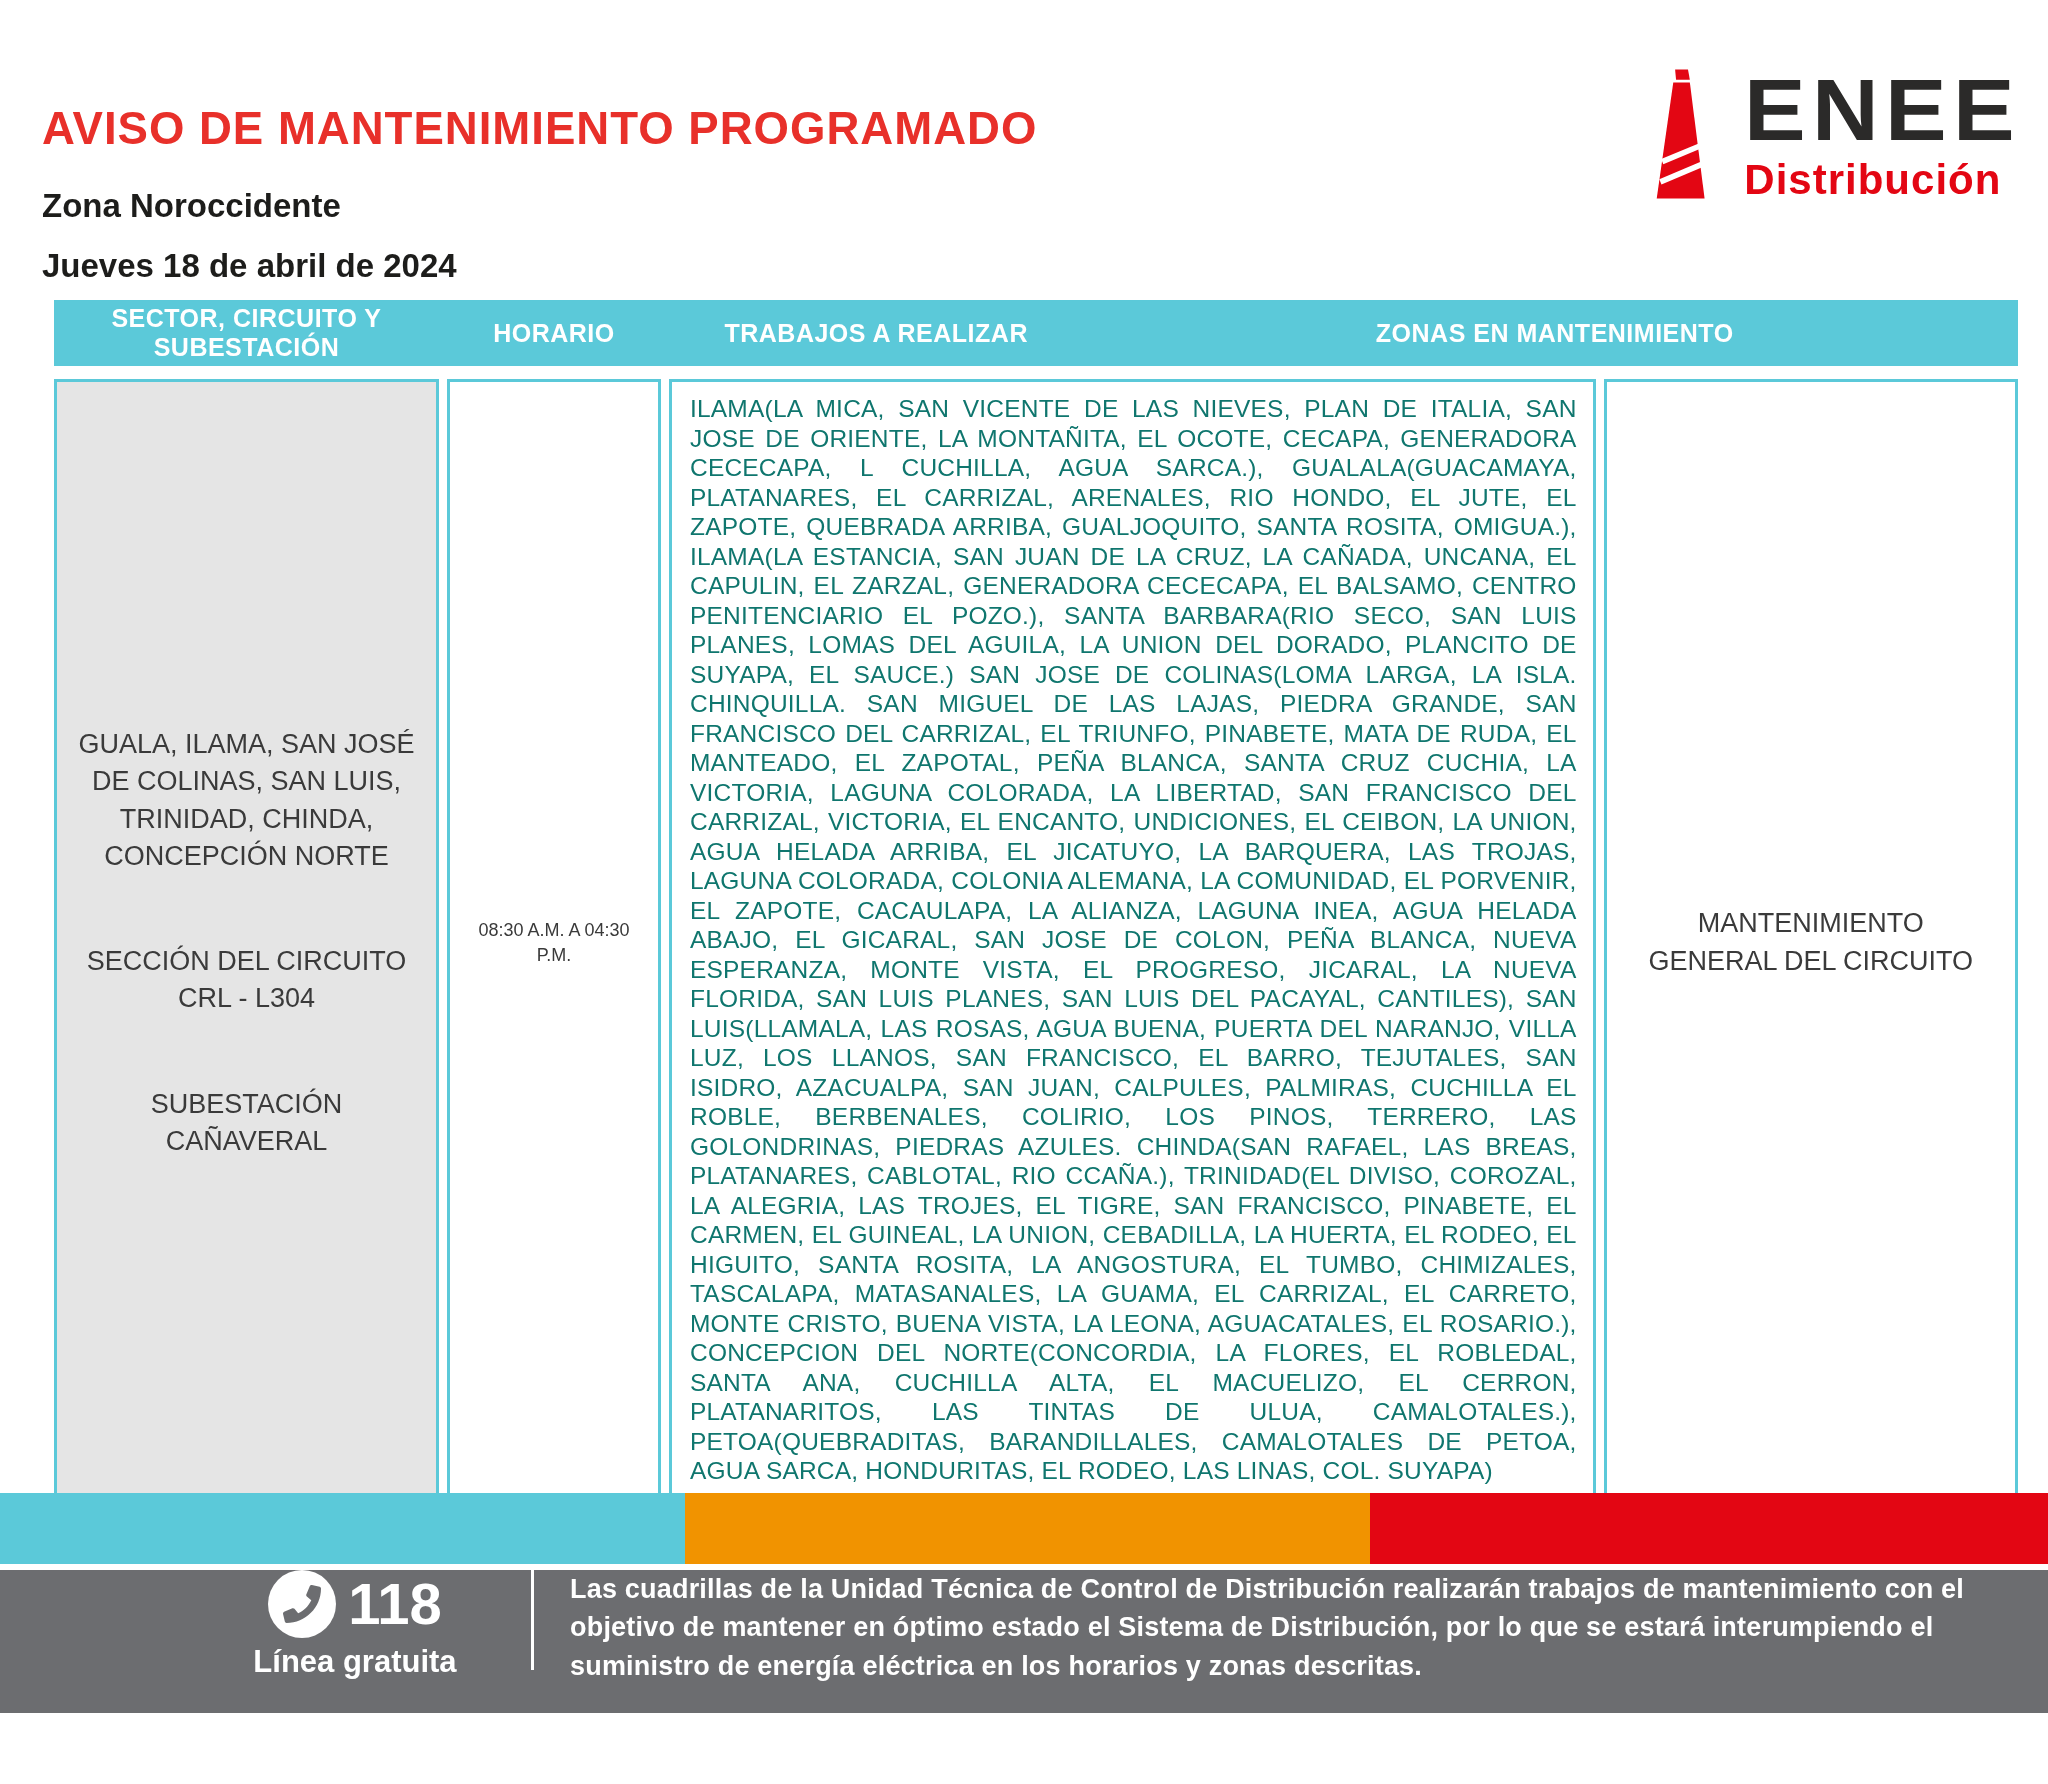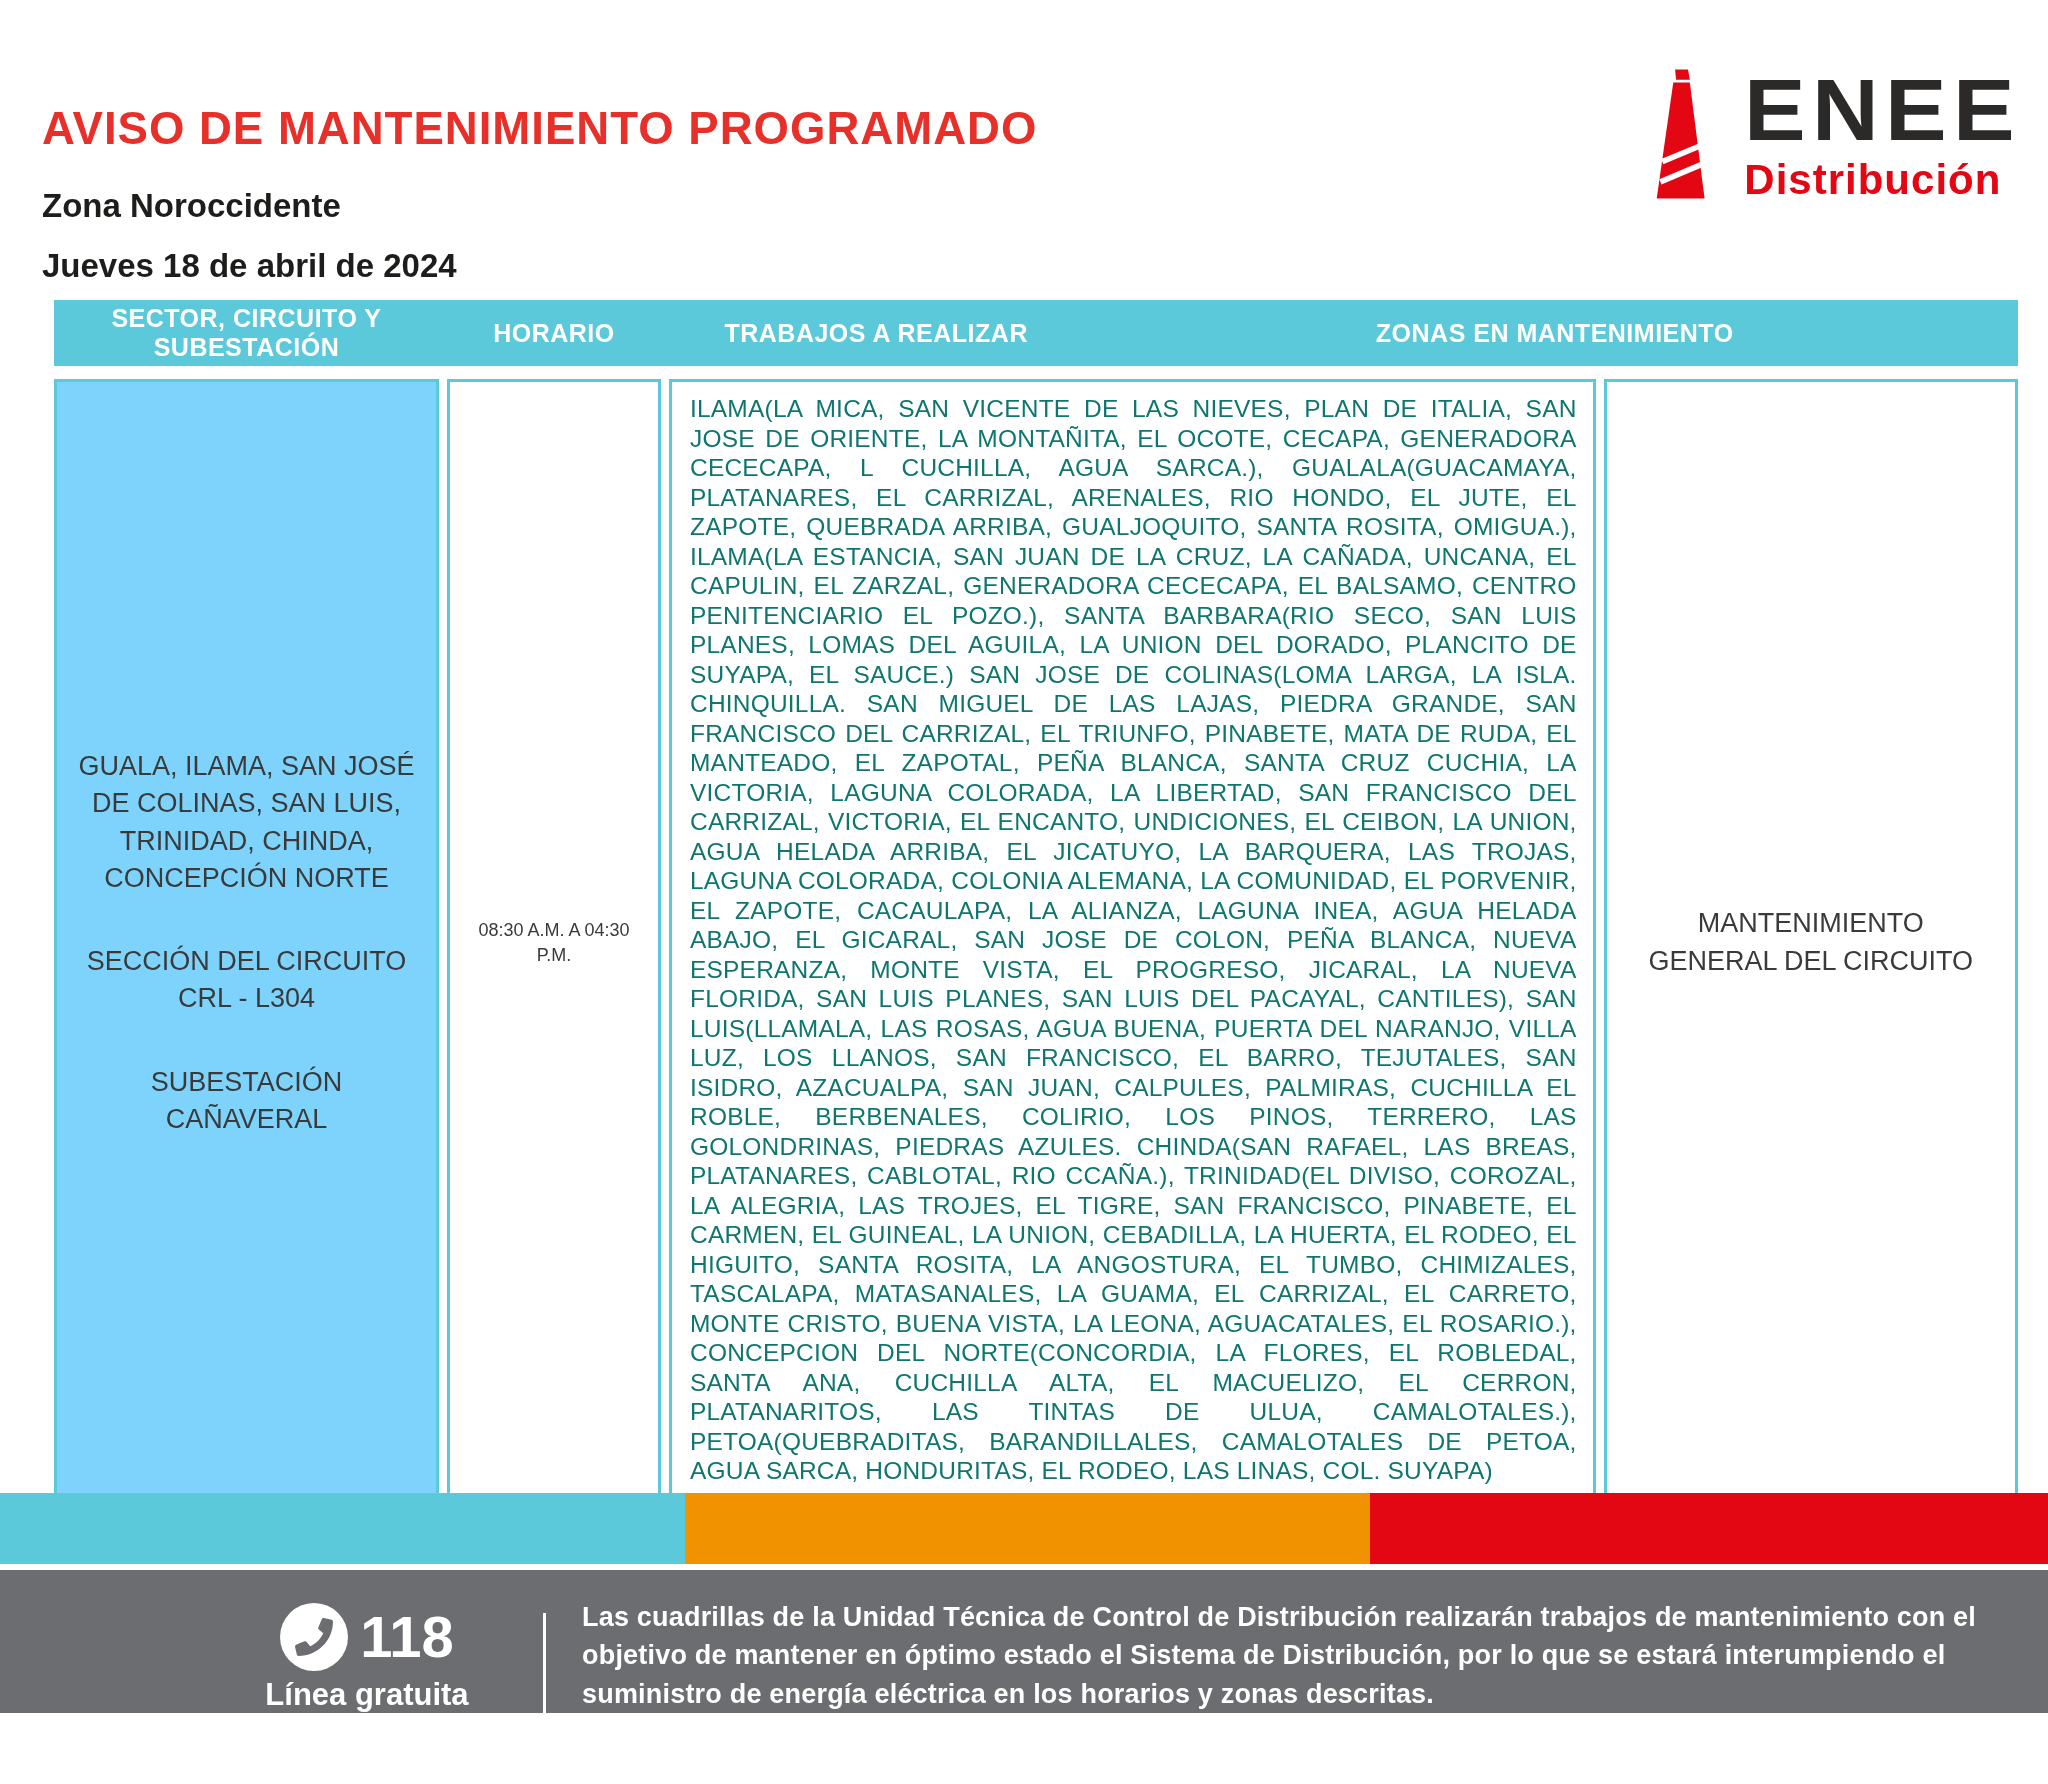--- a/index.html
+++ b/index.html
@@ -29,31 +29,31 @@
   .t-head .h-cell { display:flex; align-items:center; justify-content:center;
                     color:#ffffff; font-weight:700; font-size:25px; text-align:center;
                     line-height:1.15; letter-spacing:0.5px; }
   .t-body { display:flex; gap:8px; margin-top:13px; min-height:1128px; align-items:stretch; }
   .b-cell { border:3px solid #5bc9d9; background:#ffffff; display:flex; flex-direction:column;
             align-items:center; justify-content:center; color:#3a3a3a; }
   .c1 { flex:0 0 19.6%; }
   .c2 { flex:0 0 10.9%; }
   .c3 { flex:1 1 48.4%; }
   .c4 { flex:0 0 21.1%; }
-  .cell-sector { background:#7dd3fc; font-size:27px; text-align:center; line-height:1.38;
-                 padding:20px 14px; gap:46px; }
+  .cell-sector { background:#e5e5e5; font-size:27px; text-align:center; line-height:1.38;
+                 padding:20px 14px; gap:68px; }
   .cell-horario { font-size:18px; text-align:center; line-height:1.4; padding:6px; }
   .cell-zonas { justify-content:flex-start; align-items:stretch; padding:12px 16px 12px 18px; }
   .zonas-text { font-size:24.5px; line-height:29.5px; color:#0f766e; text-align:justify;
                 letter-spacing:0.2px; }
   .cell-trabajos { font-size:27px; text-align:center; line-height:1.4; padding:10px; }
 
   
   .footer-bar { position:absolute; left:0; right:0; top:1570px; height:143px;
-                background:#6c6d70; display:flex; align-items:flex-end;padding-left:12px; }
+                background:#6c6d70; display:flex; align-items:flex-start; }
   .phone-block { width:300px; margin-left:205px; display:flex; flex-direction:column;
                  align-items:center; }
   .phone-top { display:flex; align-items:center; gap:12px; }
   .phone-circle { width:68px; height:68px; border-radius:50%; background:#ffffff;
                   display:flex; align-items:center; justify-content:center; }
   .phone-circle svg { width:38px; height:38px; }
   .phone-number { color:#ffffff; font-size:58px; font-weight:800; line-height:1; }
   .phone-label { color:#ffffff; font-size:31px; font-weight:700; margin-top:6px; }
   .footer-divider { width:3px; height:100px; background:#ffffff; margin:0 36px 0 26px; }
   .footer-text { color:#ffffff; font-size:27px; font-weight:700; line-height:1.42;

